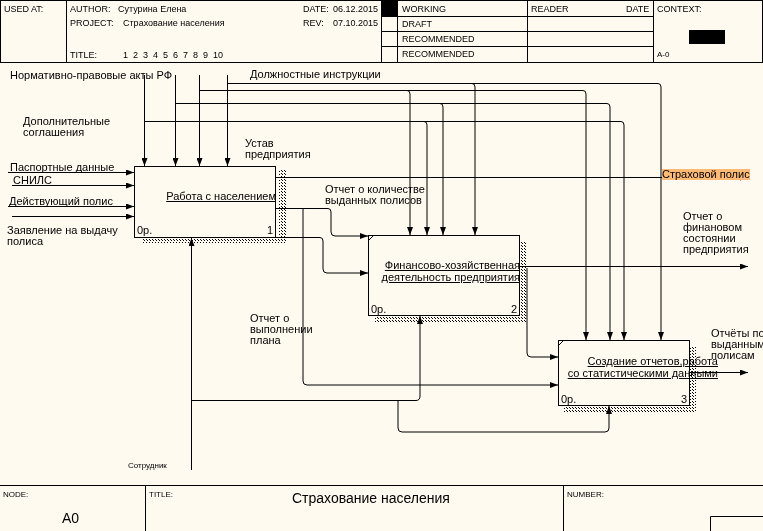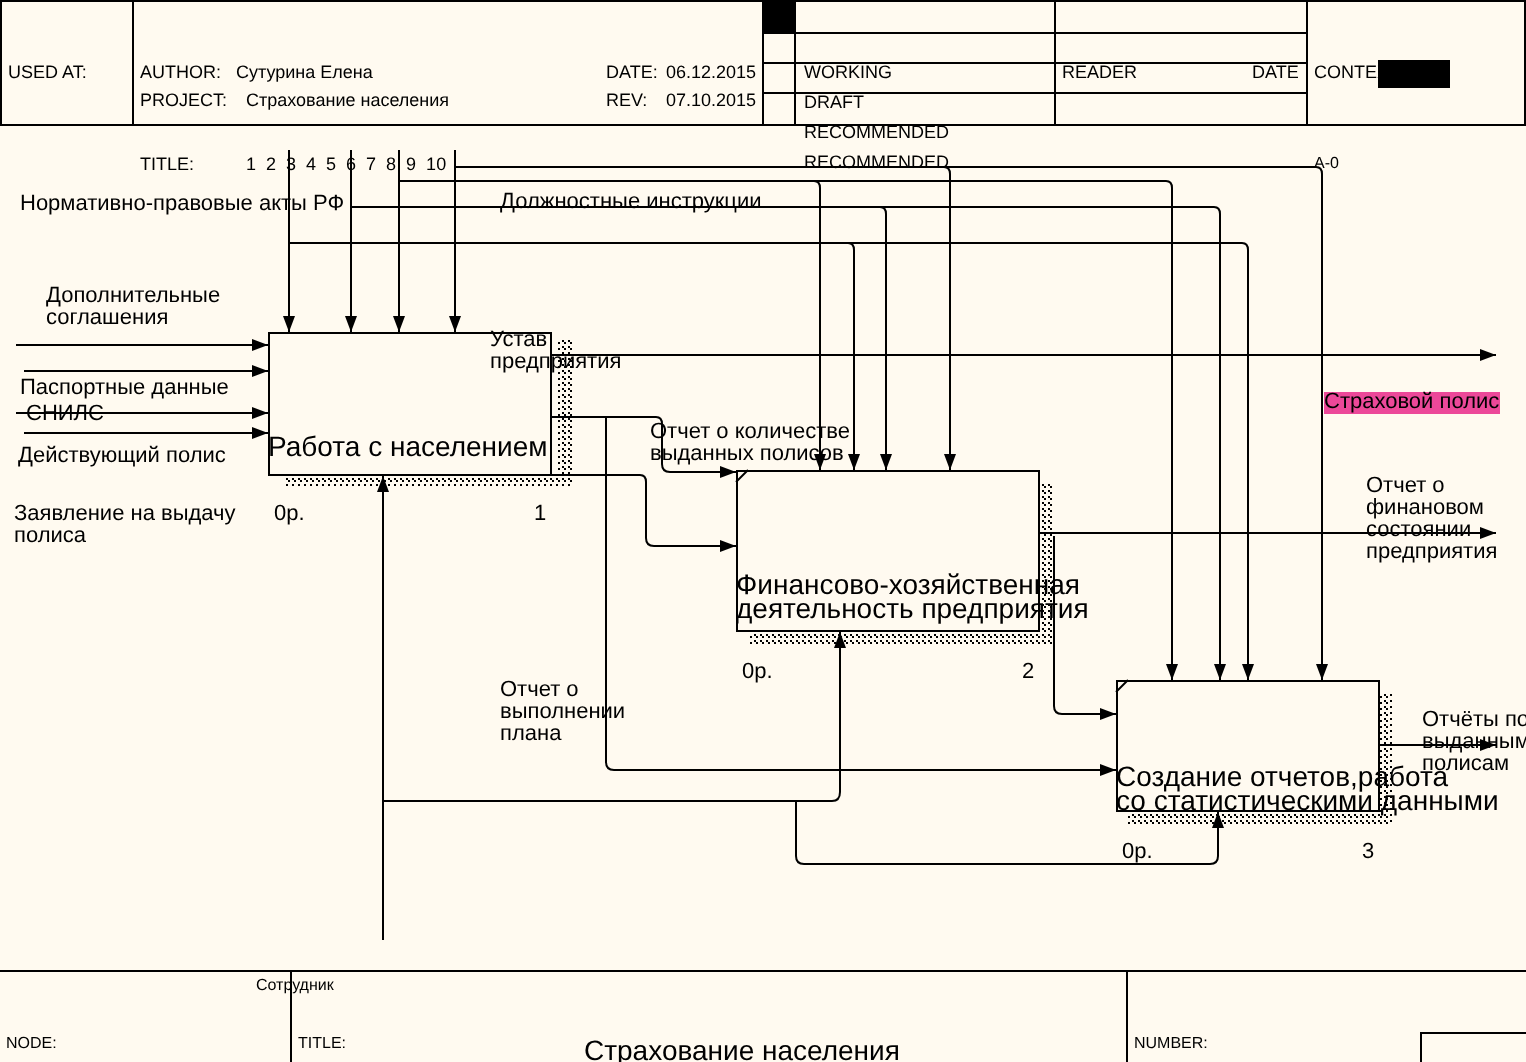--- a/index.html
+++ b/index.html
@@ -1,20 +1,20 @@
 <!DOCTYPE html>
 <html><head>
 <meta charset="utf-8">
 <style>
   html,body{margin:0;padding:0;}
   body{width:763px;height:531px;background:#fffaf0;position:relative;overflow:hidden;font-family:"Liberation Sans",sans-serif;color:#000;}
-  .abs{position:absolute;margin-top:27px;}
+  .abs{position:absolute;}
   .hdr{font-size:9px;line-height:11px;white-space:nowrap;}
   .lbl{font-size:11px;line-height:11px;white-space:pre;}
-  .box-title{font-size:14px;line-height:12px;text-align:left;white-space:pre;}
+  .box-title{font-size:11px;line-height:12px;text-align:right;white-space:pre;text-decoration:underline;}
   svg{position:absolute;left:0;top:0;}
 </style>
 </head>
 <body>
 
 <svg width="763" height="531">
   <defs>
     <pattern id="hatch" width="3" height="3" patternUnits="userSpaceOnUse">
       <rect width="3" height="3" fill="#fffaf0"></rect>
       <rect width="1" height="1" fill="#000"></rect>
@@ -141,21 +141,21 @@
 соглашения</div>
 <div class="abs lbl" style="left:245px;top:138px">Устав
 предприятия</div>
 
 <div class="abs lbl" style="left:325px;top:184px">Отчет о количестве
 выданных полисов</div>
 <div class="abs lbl" style="left:250px;top:313px">Отчет о
 выполнении
 плана</div>
 
-<div class="abs lbl" style="left:662px;top:169px;background:#ec4899">Страховой полис</div>
+<div class="abs lbl" style="left:662px;top:169px;background:#fdba74">Страховой полис</div>
 <div class="abs lbl" style="left:683px;top:211px">Отчет о
 финановом
 состоянии
 предприятия</div>
 <div class="abs lbl" style="left:711px;top:328px">Отчёты по
 выданным
 полисам</div>
 
 <div class="abs lbl" style="left:128px;top:460px;font-size:8px">Сотрудник</div>
 

